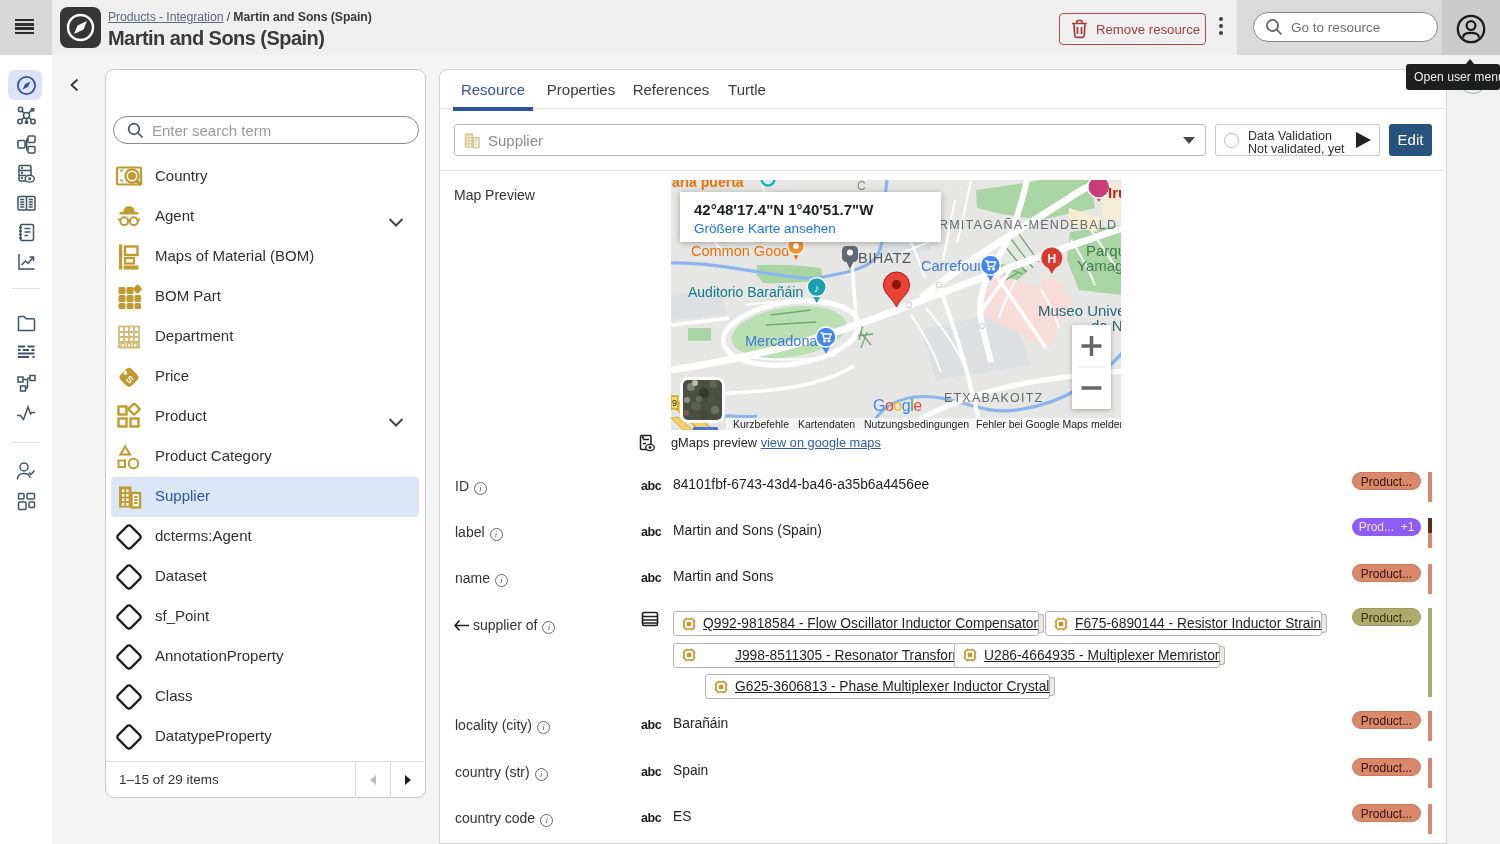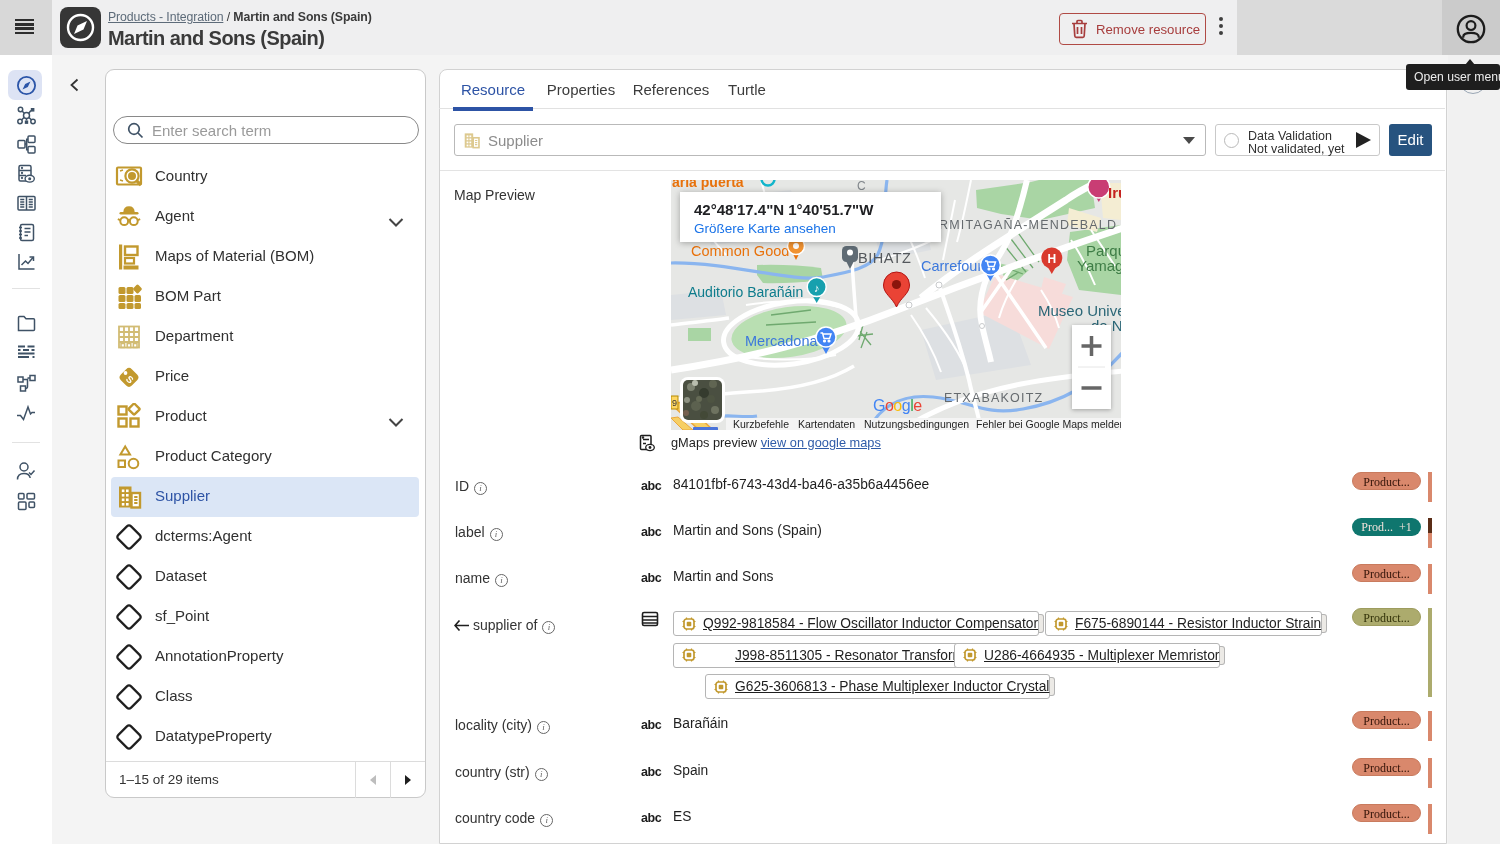--- a/index.html
+++ b/index.html
@@ -78,23 +78,23 @@
 #valbox .play { position:absolute; left:140px; top:7px; width:0; height:0; border-top:8.5px solid transparent; border-bottom:8.5px solid transparent; border-left:15px solid #222; }
 #editbtn { position:absolute; left:950px; top:55px; width:43px; height:32px; background:#27537f; border-radius:3px; color:#fff; font-size:15px; text-align:center; line-height:32px; }
 #hdiv { position:absolute; left:1px; top:101px; width:1005px; border-top:1px solid #e3e3e3; }
 #map { position:absolute; left:232px; top:111px; width:450px; height:250px; overflow:hidden; }
 
 
 .flabel { position:absolute; font-size:14px; color:#333; white-space:nowrap; }
 .fvalue { position:absolute; font-size:13.8px; color:#1f1f1f; white-space:nowrap; }
 .abc { position:absolute; font-size:12.5px; font-weight:bold; color:#1d1d1d; letter-spacing:-0.4px; }
 .info { display:inline-block; width:13px; height:13px; border:1.2px solid #666; border-radius:50%; font-size:9px; color:#666; text-align:center; line-height:11px; vertical-align:0px; margin-left:5px; font-style:italic; font-family:"Liberation Serif",serif; }
-.pill { position:absolute; left:913px; width:69px; height:18px; border-radius:9px; font-size:12px; text-align:center; line-height:18px;font-family:Liberation Serif, serif; }
+.pill { position:absolute; left:913px; width:69px; height:18px; border-radius:9px; font-size:12px; text-align:center; line-height:18px; }
 .pill.salmon { background:#d9886c; color:#341409; border:1px solid #c97b5e;}
-.pill.dark { background:#0f766e; color:#f2e2da; }
+.pill.dark { background:#8b5cf6; color:#f2e2da; }
 .pill.olive { background:#acab6d; color:#323209; border:1px solid #9d9c5e;}
 .bar { position:absolute; left:989px; width:3.5px; }
 .chip { position:absolute; height:25px; background:#fff; border:1px solid #b5b5b5; border-radius:3px; display:flex; align-items:center; padding-left:8px; white-space:nowrap; }
 .chip:after { content:""; position:absolute; right:-6px; top:2px; bottom:2px; width:4px; background:#eceae6; border:1px solid #b5b5b5; border-left:none; border-radius:0 3px 3px 0; }
 .chip a { font-size:13.8px; color:#1f1f1f; text-decoration:underline; margin-left:7px; }
 
 #grayright { position:absolute; left:1448px; top:55px; width:52px; height:789px; background:#f1f1f1; }
 </style>
 </head>
 <body>
@@ -118,20 +118,27 @@
       </svg>
       <span>Remove resource</span>
     </div>
   <div id="kebab">
       <div></div>
       <div></div>
       <div></div>
     </div>
   <div id="srchzone"></div>
   <div id="avzone"></div>
+  <div id="gopill">
+      <svg width="18" height="18" viewBox="0 0 18 18" fill="none" stroke="#5f5f5f" stroke-width="1.7">
+        <circle cx="7.5" cy="7.5" r="5.6"></circle>
+        <path d="M11.7 11.7 L16.5 16.5"></path>
+      </svg>
+      <span>Go to resource</span>
+    </div>
   <div id="focusring"></div>
     <div id="avatar"><svg width="30" height="30" viewBox="0 0 30 30" fill="none" stroke="#1c1c1c">
         <circle cx="15" cy="15" r="13.2" stroke-width="2.3"></circle>
         <circle cx="15" cy="11.6" r="4.4" stroke-width="2.2"></circle>
         <path d="M7.2 23.7 L7.2 22.9 Q7.2 18.9 15 18.9 Q22.8 18.9 22.8 22.9 L22.8 23.7" stroke-width="2.2"></path>
       </svg></div>
 </div>
 <div id="rail">
   <div id="railactive"></div>
   <div class="ric" style="top:20px;">

